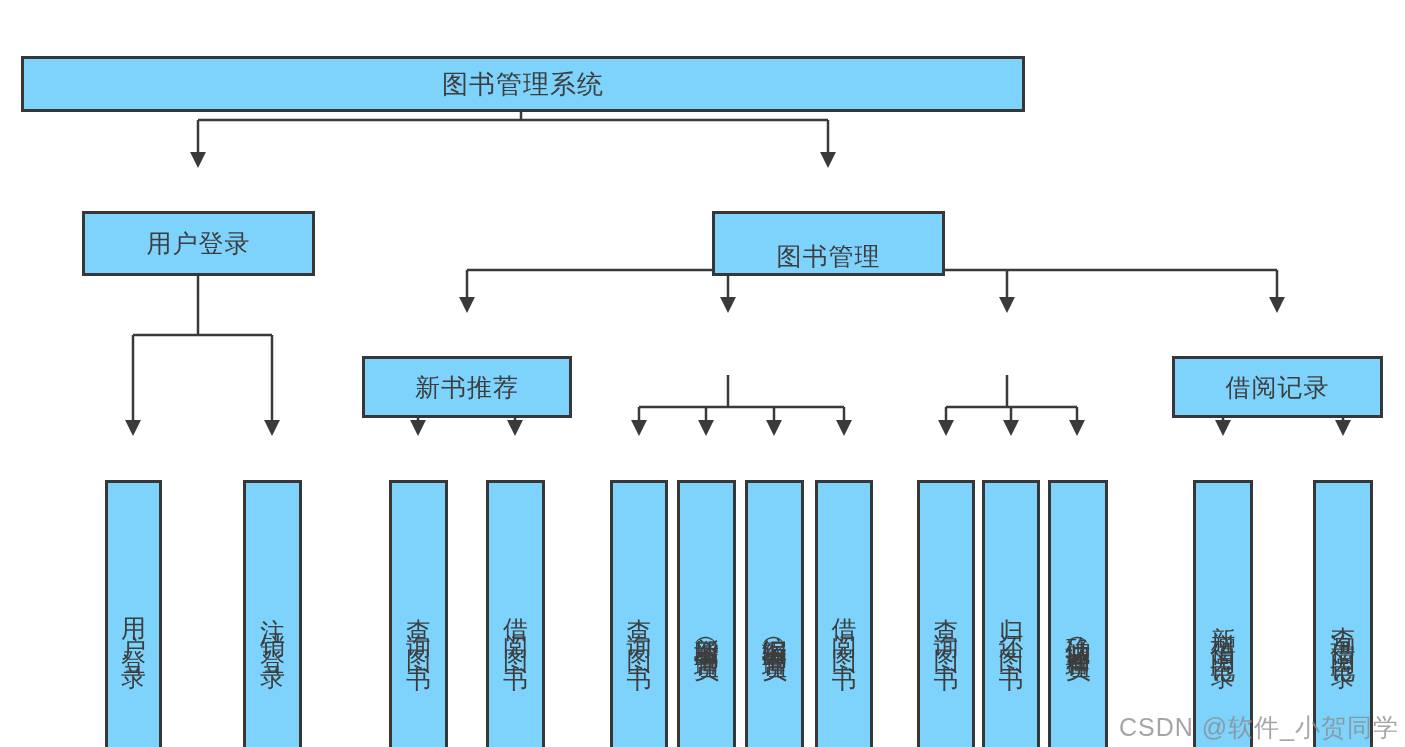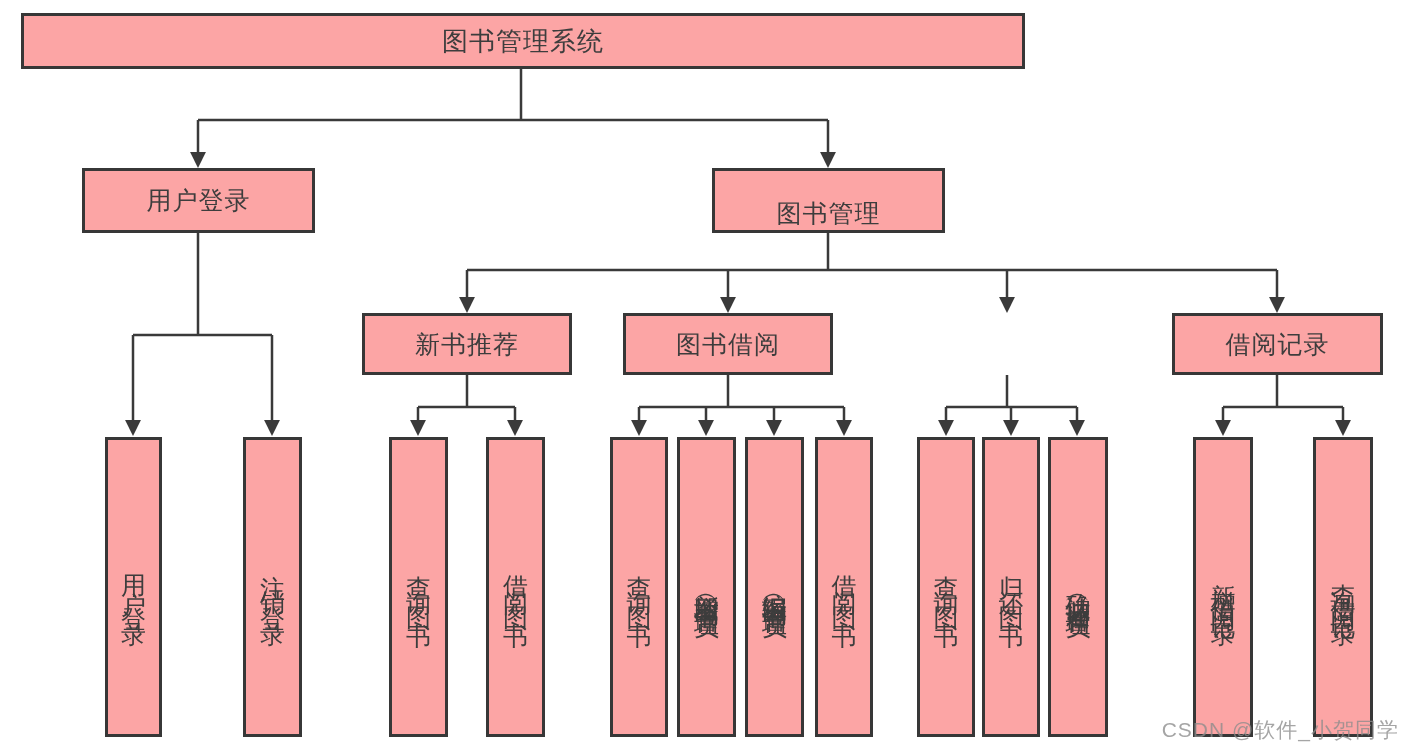--- a/index.html
+++ b/index.html
@@ -18,43 +18,44 @@
   }
   svg.connectors path {
     fill: none;
     stroke: #3a3a3a;
     stroke-width: 2.5;
   }
   .node {
     position: absolute;
     box-sizing: border-box;
     border: 3px solid #373737;
-    background: #fca5a5;
+    background: #7dd3fc;
     display: flex;
     align-items: center;
     justify-content: center;
     color: #3d3d3d;
+    margin-top: 43px;
   }
   .hbox { font-size: 25px; letter-spacing: 1px; }
   .hbox.root { font-size: 26px; }
   .vbox .vlabel {
     writing-mode: vertical-rl;
     text-orientation: mixed;
     font-size: 25px;
     line-height: 1.15;
     white-space: nowrap;
   }
   .vbox .ls4 { letter-spacing: 16px; }
   .vbox .ls6 { letter-spacing: 8px; }
   .vbox .ls9 { letter-spacing: 3px; }
   .watermark {
     position: absolute;
     right: 6px;
     bottom: 3px;
-    font-size: 21px;
+    font-size: 25px;
     color: rgba(140, 140, 140, 0.78);
     letter-spacing: 1px;
     pointer-events: none;
   }
 </style>
 </head>
 <body>
 
 <div class="canvas">
 
@@ -101,23 +102,20 @@
   <div class="node hbox" style="left:82px; top:168px; width:233px; height:65px;">
     <span>用户登录</span>
   </div>
   <div class="node hbox" style="left:712px; top:168px; width:233px; height:65px;align-items:flex-end;">
     <span>图书管理</span>
   </div>
 
   <div class="node hbox" style="left:362px; top:313px; width:210px; height:62px;">
     <span>新书推荐</span>
   </div>
-  <div class="node hbox" style="left:623px; top:313px; width:210px; height:62px;">
-    <span>图书借阅</span>
-  </div>
   <div class="node hbox" style="left:1172px; top:313px; width:211px; height:62px;">
     <span>借阅记录</span>
   </div>
 
   <div class="node vbox" style="left:105px; top:437px; width:57px; height:300px;">
     <span class="vlabel ls4">用户登录</span>
   </div>
   <div class="node vbox" style="left:243px; top:437px; width:59px; height:300px;">
     <span class="vlabel ls4">注销登录</span>
   </div>

